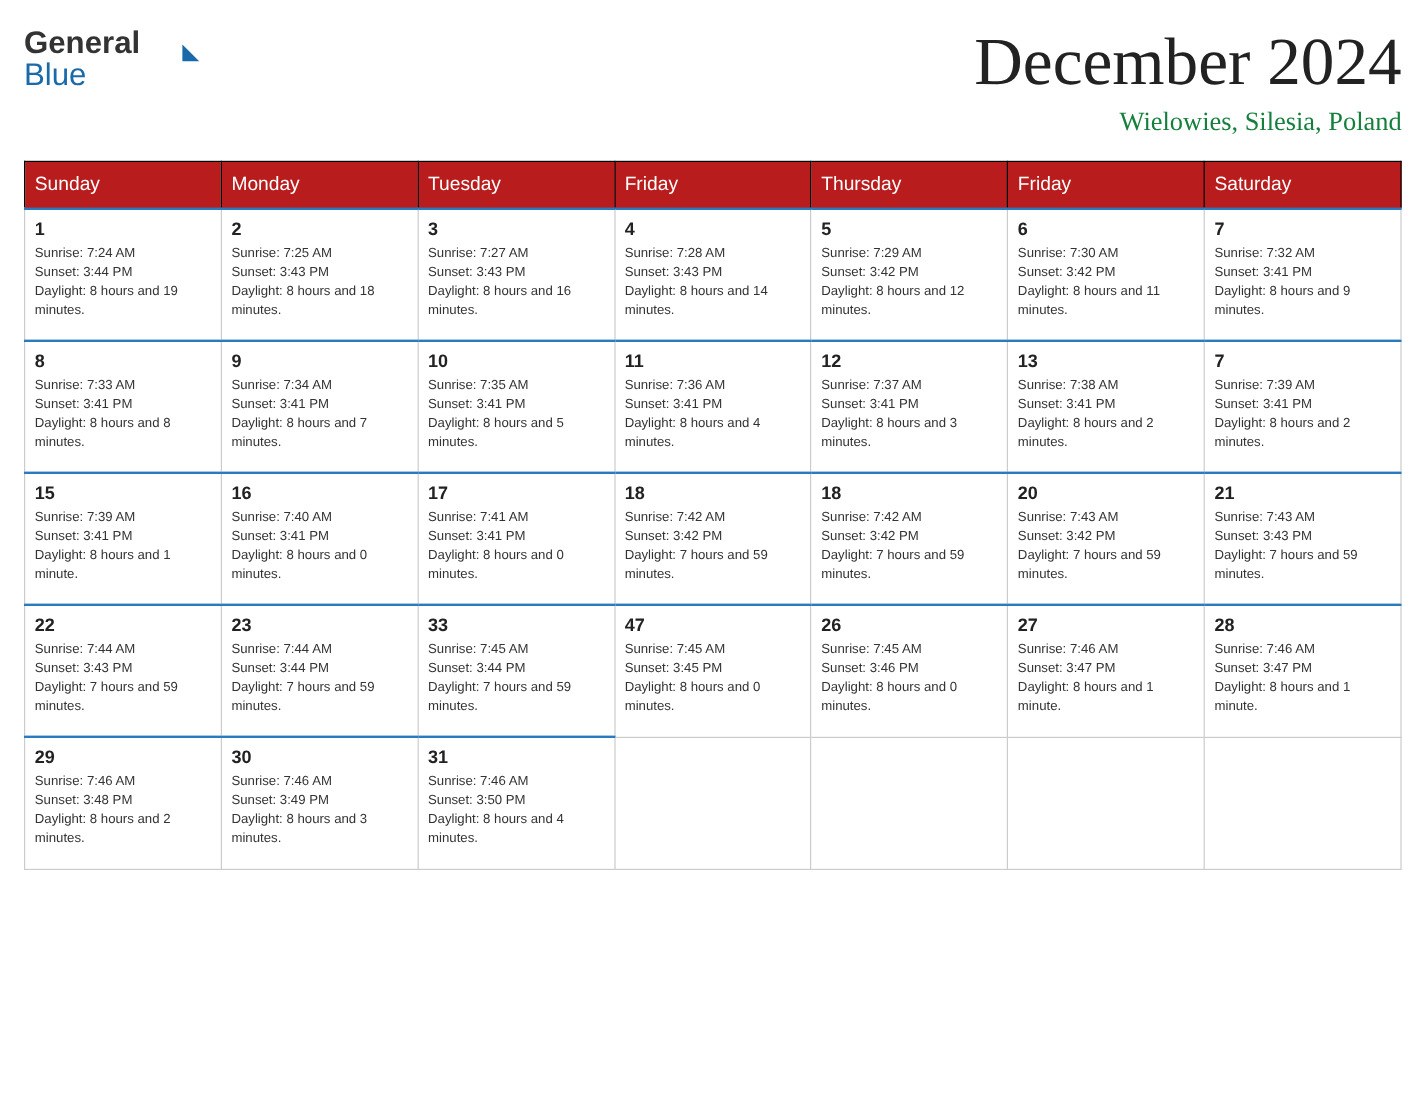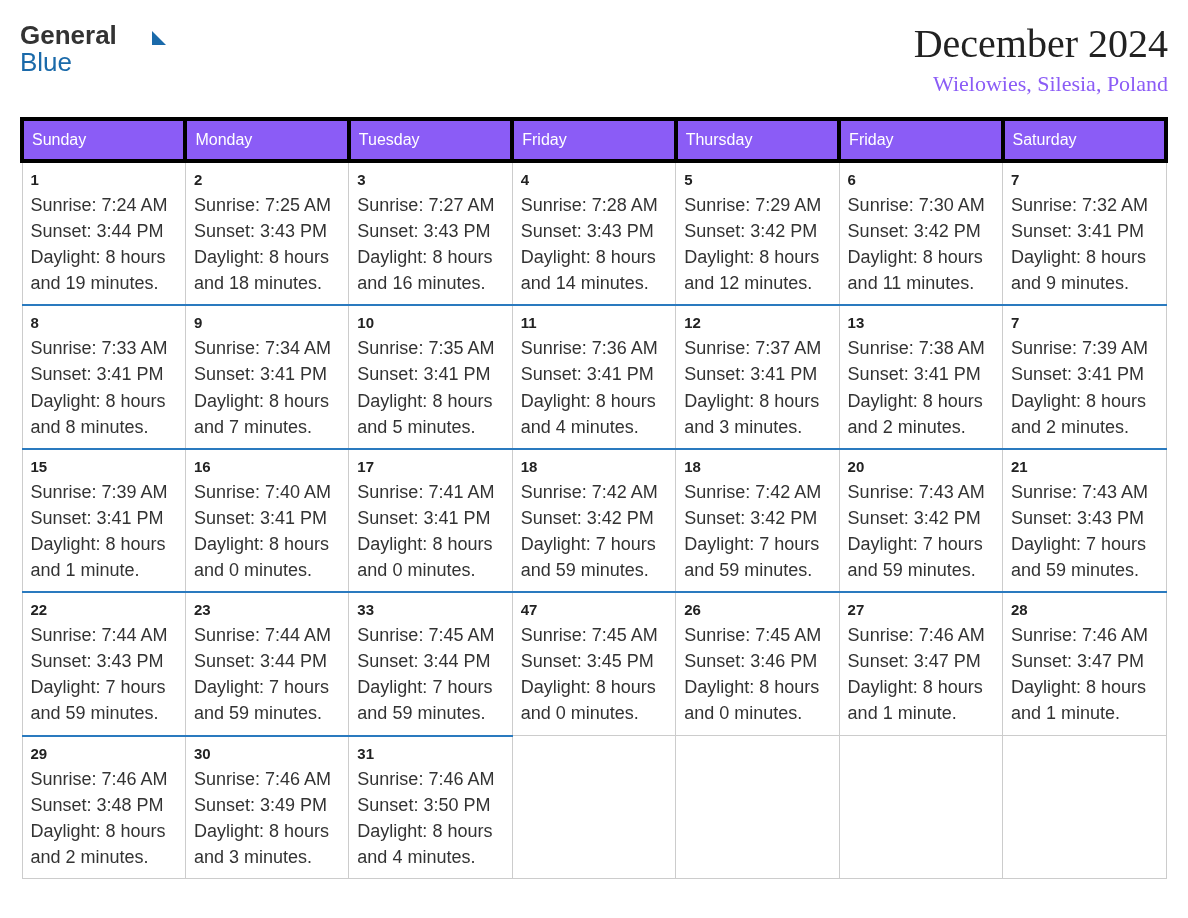--- a/index.html
+++ b/index.html
@@ -16,21 +16,21 @@
       align-items: flex-start;
       margin-bottom: 20px;
     }
     .logo {
       display: flex;
       flex-direction: column;
       align-items: flex-start;
     }
     .logo-top {
       display: flex;
-      align-items: center;
+      align-items: flex-end;
       gap: 33px;
     }
     .logo-general {
       font-size: 26px;
       font-weight: bold;
       color: #333;
       font-family: Arial, sans-serif;
     }
     .logo-arrow {
       width: 0;
@@ -45,44 +45,44 @@
       font-size: 26px;
       font-weight: normal;
       color: #1a6aaa;
       margin-top: -4px;
       margin-left: 0;
     }
     .title-block {
       text-align: right;
     }
     .month-title {
-      font-size: 40px;
+      font-size: 56px;
       font-weight: normal;
       color: #222;
       font-family: Georgia, serif;
     }
     .location-title {
       font-size: 22px;
-      color: #8b5cf6;
+      color: #15803d;
       font-family: Georgia, serif;
       margin-top: 4px;
     }
     .calendar {
       width: 100%;
       border-collapse: collapse;
       table-layout: fixed;
     }
     .calendar thead tr th {
-      background-color: #8b5cf6;
+      background-color: #b91c1c;
       color: #fff;
       font-size: 16px;
       font-weight: normal;
       padding: 10px 8px;
       text-align: left;
-      border: 4px solid #000000;
+      border: 1px solid #000000;
     }
     .calendar tbody tr td {
       vertical-align: top;
       padding: 8px;
       border: 1px solid #ccc;
       border-top: 2px solid #2a7abf;
       font-size: 13px;
       color: #333;
       height: 110px;
     }
@@ -92,21 +92,21 @@
       border: 1px solid #ccc;
     }
     .day-number {
       font-size: 15px;
       font-weight: bold;
       color: #222;
       display: block;
       margin-bottom: 4px;
     }
     .day-info {
-      font-size: 18px;
+      font-size: 11px;
       line-height: 1.45;
       color: #333;
     }
     .calendar tbody tr:first-child td {
       border-top: 2px solid #2a7abf;
     }
   </style>
 </head>
 <body>
 

